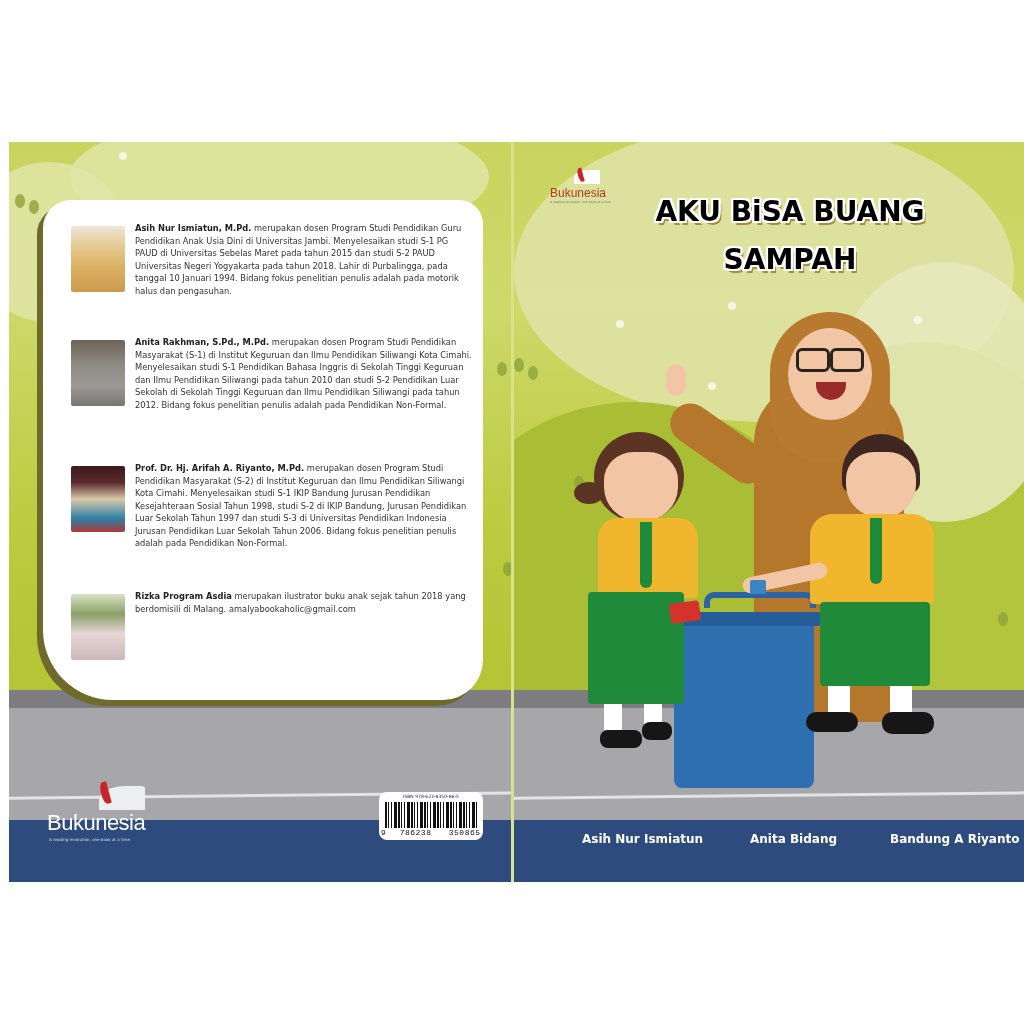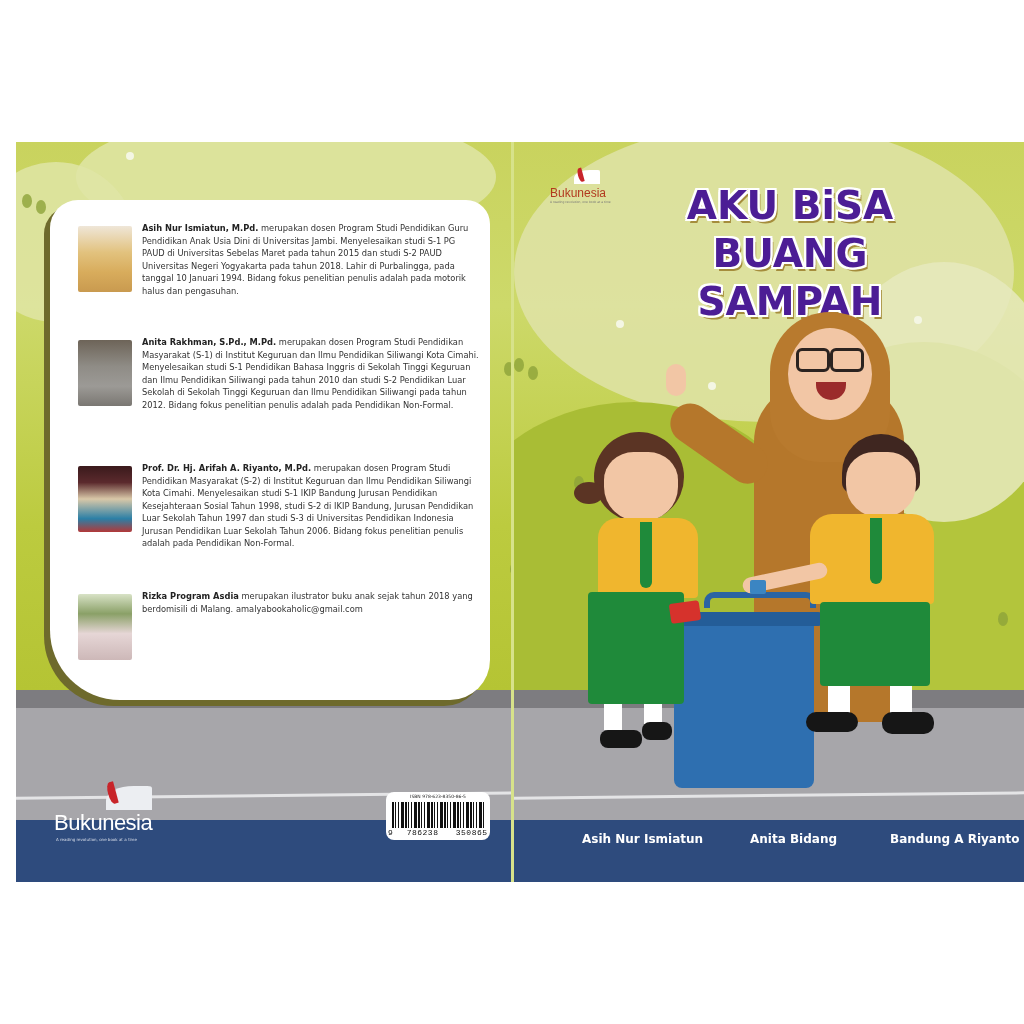--- a/index.html
+++ b/index.html
@@ -1,19 +1,19 @@
 <!DOCTYPE html>
 <html><head>
 <meta charset="utf-8">
 <style>
   html,body{margin:0;padding:0;background:#ffffff;}
   body{width:1024px;height:1024px;position:relative;overflow:hidden;font-family:"DejaVu Sans",sans-serif;}
   .spread{position:absolute;left:0;top:142px;width:1024px;height:740px;}
   .cover{position:absolute;top:0;height:740px;overflow:hidden;}
-  .back{left:16px;width:512px;}
+  .back{left:9px;width:512px;}
   .front{left:514px;width:510px;}
   .spine-line{position:absolute;left:511px;top:0;width:3px;height:740px;background:#d7e28a;}
   .sky{position:absolute;left:0;top:0;width:100%;height:548px;
        background:linear-gradient(180deg,#c9d35e 0%,#cdd96a 30%,#bccb3f 70%,#b5c434 100%);}
   .blob{position:absolute;border-radius:50%;background:#dfe5a6;opacity:.85;}
   .hill{position:absolute;border-radius:50% 50% 0 0;background:#a9bd35;}
   .dot{position:absolute;width:8px;height:8px;border-radius:50%;background:#f4f6e4;}
   .leaf{position:absolute;width:10px;height:14px;border-radius:50%;background:#8da33a;opacity:.8;}
   .curb{position:absolute;left:0;top:548px;width:100%;height:18px;background:#7d7c80;}
   .road{position:absolute;left:0;top:566px;width:100%;height:112px;background:#a7a6aa;}
@@ -43,22 +43,22 @@
   .barcode .bars{position:absolute;left:6px;top:10px;width:92px;height:26px;
      background:repeating-linear-gradient(90deg,#111 0 2px,#fff 2px 3px,#111 3px 4px,#fff 4px 6px,#111 6px 7px,#fff 7px 9px,#111 9px 12px,#fff 12px 13px);}
   .barcode .nums{position:absolute;left:2px;top:36px;width:100px;font-family:"Liberation Mono",monospace;font-size:8px;color:#111;letter-spacing:0.5px;}
 
   
   .logo-front{position:absolute;left:36px;top:44px;}
   .logo-front .wing{position:absolute;left:24px;top:-16px;width:26px;height:14px;background:#ffffff;border-radius:60% 10% 0 0;}
   .logo-front .flag{position:absolute;left:28px;top:-18px;width:5px;height:14px;background:#c8242a;border-radius:50% 0 0 50%;transform:rotate(-15deg);}
   .logo-front .word{font-family:"Liberation Sans",sans-serif;font-size:12px;color:#b23a1f;}
   .logo-front .tag{font-size:3px;color:#777;white-space:nowrap;}
-  .title{position:absolute;left:106px;top:40px;width:340px;text-align:center;
-         font-family:"DejaVu Sans",sans-serif;font-weight:bold;font-size:39px;line-height:48px;color:#4c1d95;
+  .title{position:absolute;left:106px;top:46px;width:340px;text-align:center;
+         font-family:"DejaVu Sans",sans-serif;font-weight:bold;font-size:28px;line-height:48px;color:#000000;
          text-shadow:2px 0 #fff,-2px 0 #fff,0 2px #fff,0 -2px #fff,2px 2px #fff,-2px -2px #fff,2px -2px #fff,-2px 2px #fff,3px 4px 0 #a58d3c;}
   .authors{position:absolute;left:0;top:690px;width:510px;height:16px;margin-left:24px;}
   .authors span{position:absolute;top:0;font-weight:bold;font-size:12px;color:#ffffff;white-space:nowrap;}
 
   
   .illus{position:absolute;left:60px;top:160px;width:420px;height:500px;}
   .part{position:absolute;}
 </style>
 </head>
 <body>

